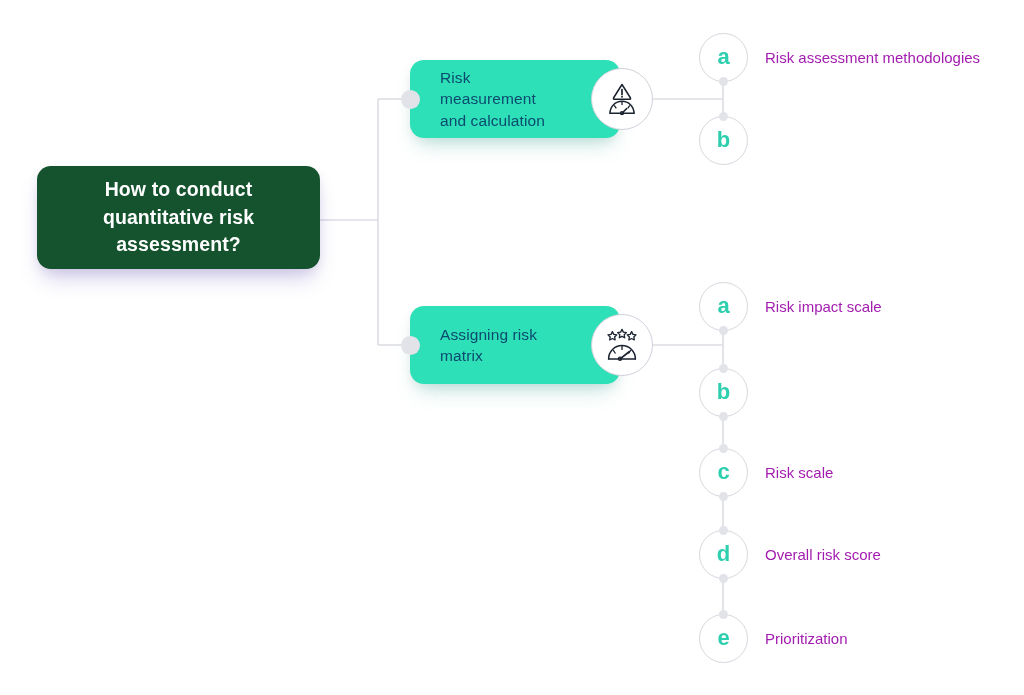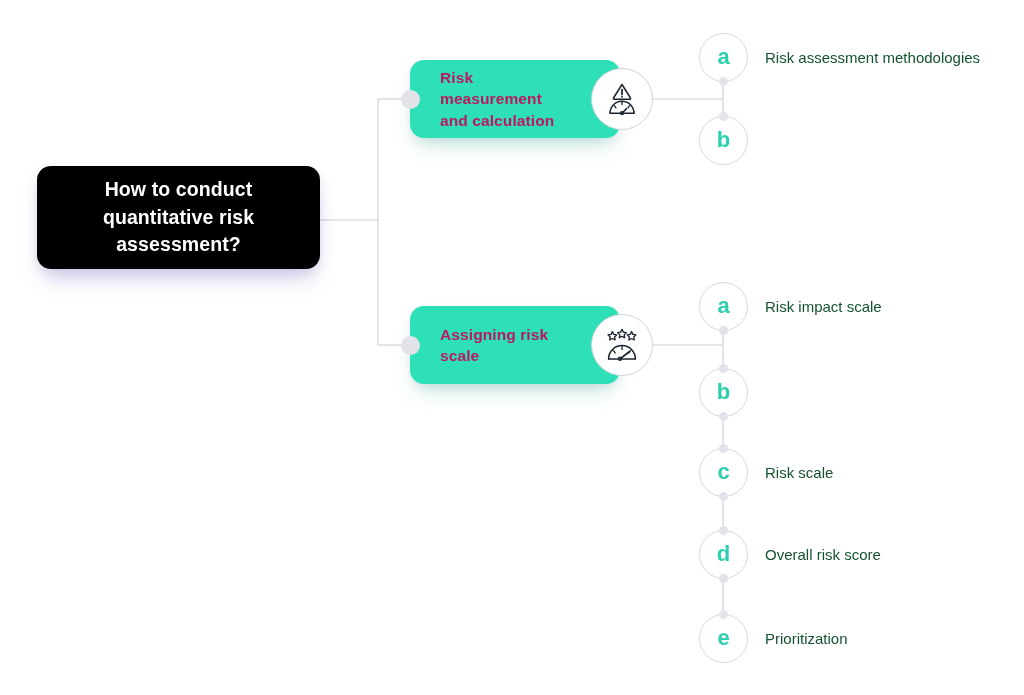--- a/index.html
+++ b/index.html
@@ -33,21 +33,21 @@
   }
 
   
   .root-node {
     position: absolute;
     left: 37px;
     top: 166px;
     width: 283px;
     height: 103px;
     border-radius: 14px;
-    background: #000000;
+    background: #14532d;
     box-shadow: 0 14px 22px -6px rgba(90, 70, 180, 0.28),
                 0 4px 10px rgba(120,110,160,0.12);
     display: flex;
     align-items: center;
     justify-content: center;
     box-sizing: border-box;
     padding: 0 24px;
   }
   .root-title {
     color: #ffffff;
@@ -66,23 +66,23 @@
     background: #2ee0b8;
     box-shadow: 0 13px 20px -8px rgba(60, 170, 150, 0.35),
                 0 3px 8px rgba(120,140,140,0.10);
     display: flex;
     align-items: center;
     box-sizing: border-box;
     padding-left: 30px;
     padding-right: 60px;
   }
   .branch-label {
-    color: #be185d;
+    color: #0c4a6e;
     font-size: 15.5px;
-    font-weight: bold;
+    font-weight: normal;
     line-height: 1.38;
     letter-spacing: .1px;
   }
   .branch-dot {
     position: absolute;
     left: -9px;
     top: 50%;
     margin-top: -9.5px;
     width: 19px;
     height: 19px;
@@ -123,21 +123,21 @@
   }
   .leaf-letter {
     color: #2ecfae;
     font-size: 22px;
     font-weight: bold;
     line-height: 1;
     margin-top: -1px;
   }
   .leaf-text {
     margin-left: 17px;
-    color: #14532d;
+    color: #a21caf;
     font-size: 15px;
     font-weight: normal;
     line-height: 1.3;
     white-space: nowrap;
   }
   .leaf-nub {
     position: absolute;
     width: 9px;
     height: 9px;
     border-radius: 50%;
@@ -205,21 +205,21 @@
 
   <div class="leaf" style="left:699px; top:116px;">
     <div class="leaf-circle">
       <span class="leaf-letter">b</span>
       <span class="leaf-nub top"></span>
     </div>
   </div>
 
   <div class="branch-node" style="left:410px; top:306px; width:210px;">
     <span class="branch-dot"></span>
-    <span class="branch-label">Assigning risk scale</span>
+    <span class="branch-label">Assigning risk matrix</span>
   </div>
   <div class="icon-bubble" style="left:591px; top:314px;">
     <svg width="38" height="38" viewBox="0 0 38 38" aria-hidden="true">
 
       <path d="M9.4 5.6 l1.35 2.75 3.05 .45 -2.2 2.15 .52 3.02 -2.72 -1.43 -2.72 1.43 .52 -3.02 -2.2 -2.15 3.05 -.45 Z" fill="none" stroke="#1b2330" stroke-width="1.3" stroke-linejoin="round"></path>
       <path d="M19 3.4 l1.35 2.75 3.05 .45 -2.2 2.15 .52 3.02 -2.72 -1.43 -2.72 1.43 .52 -3.02 -2.2 -2.15 3.05 -.45 Z" fill="none" stroke="#1b2330" stroke-width="1.3" stroke-linejoin="round"></path>
       <path d="M28.6 5.6 l1.35 2.75 3.05 .45 -2.2 2.15 .52 3.02 -2.72 -1.43 -2.72 1.43 .52 -3.02 -2.2 -2.15 3.05 -.45 Z" fill="none" stroke="#1b2330" stroke-width="1.3" stroke-linejoin="round"></path>
 
       <path d="M5.6 33 A13.4 13.4 0 0 1 32.4 33" fill="none" stroke="#1b2330" stroke-width="1.5" stroke-linecap="round"></path>
       <path d="M5.6 33 L32.4 33" fill="none" stroke="#1b2330" stroke-width="1.5" stroke-linecap="round"></path>

